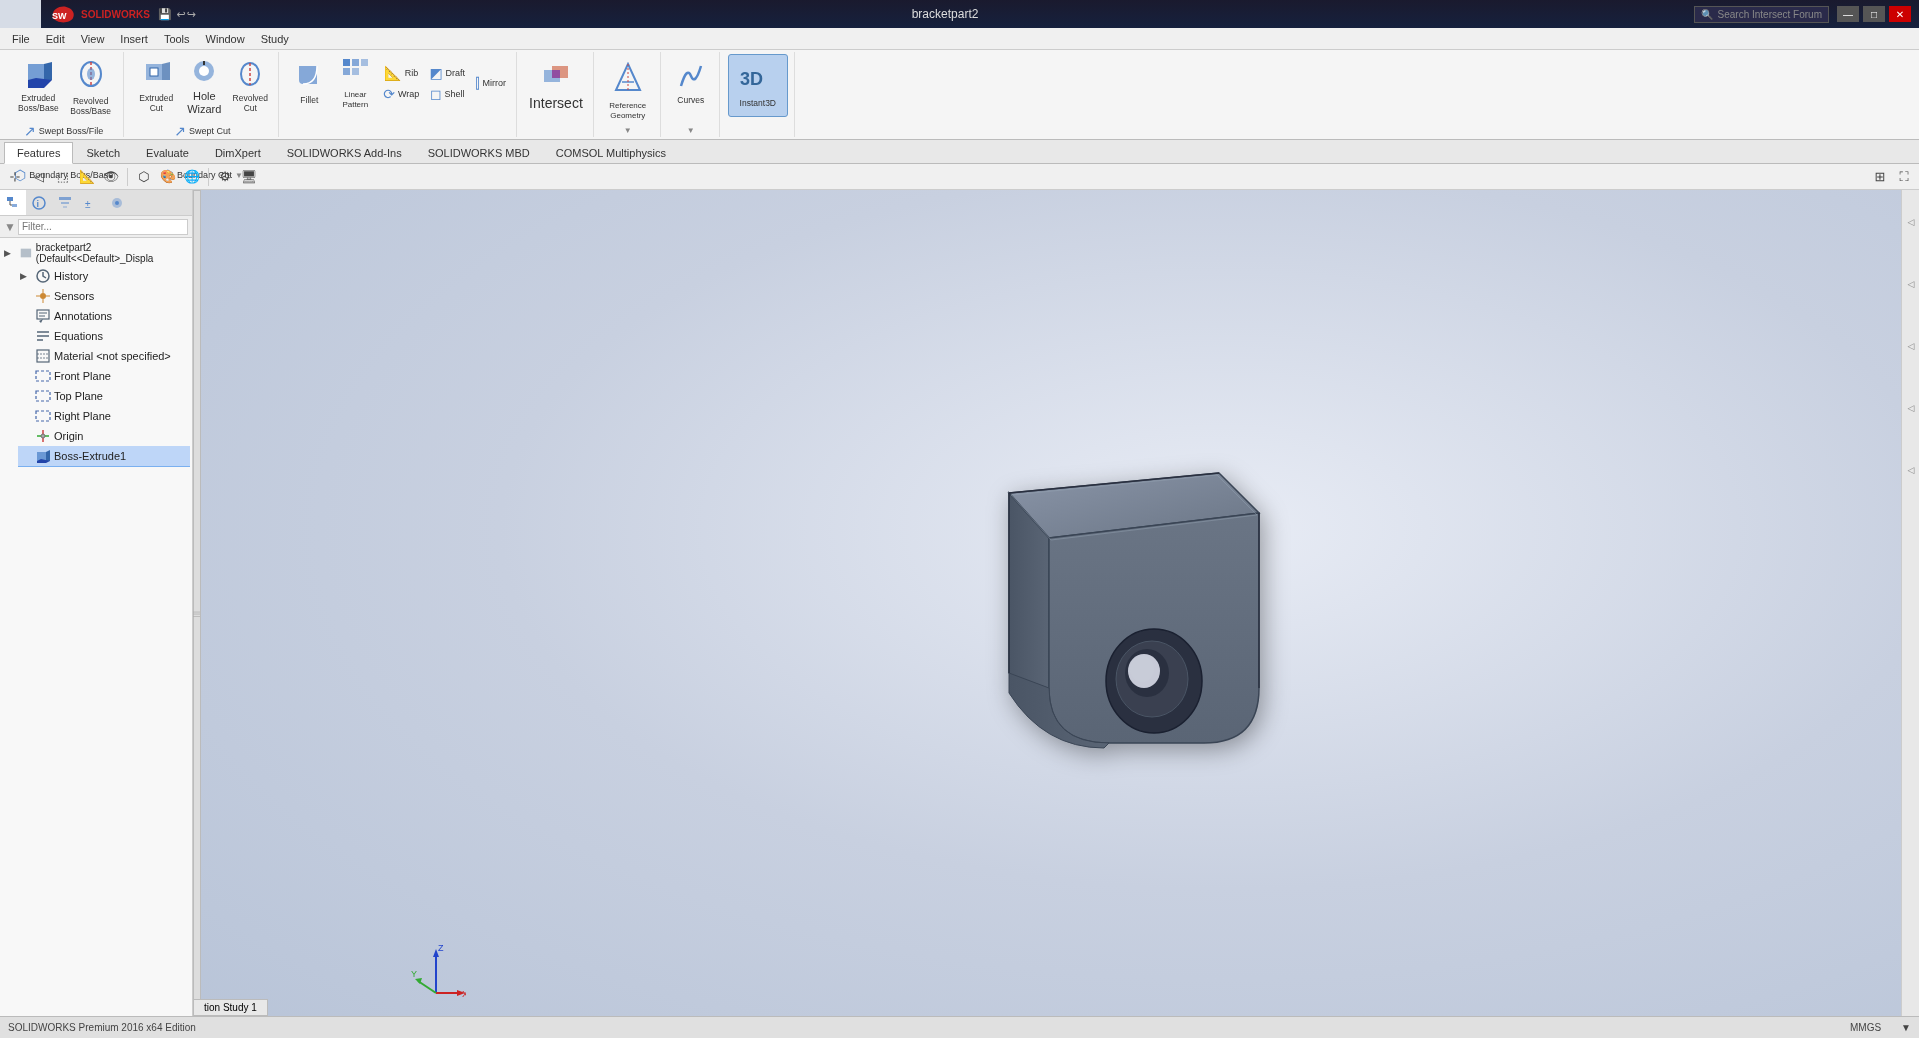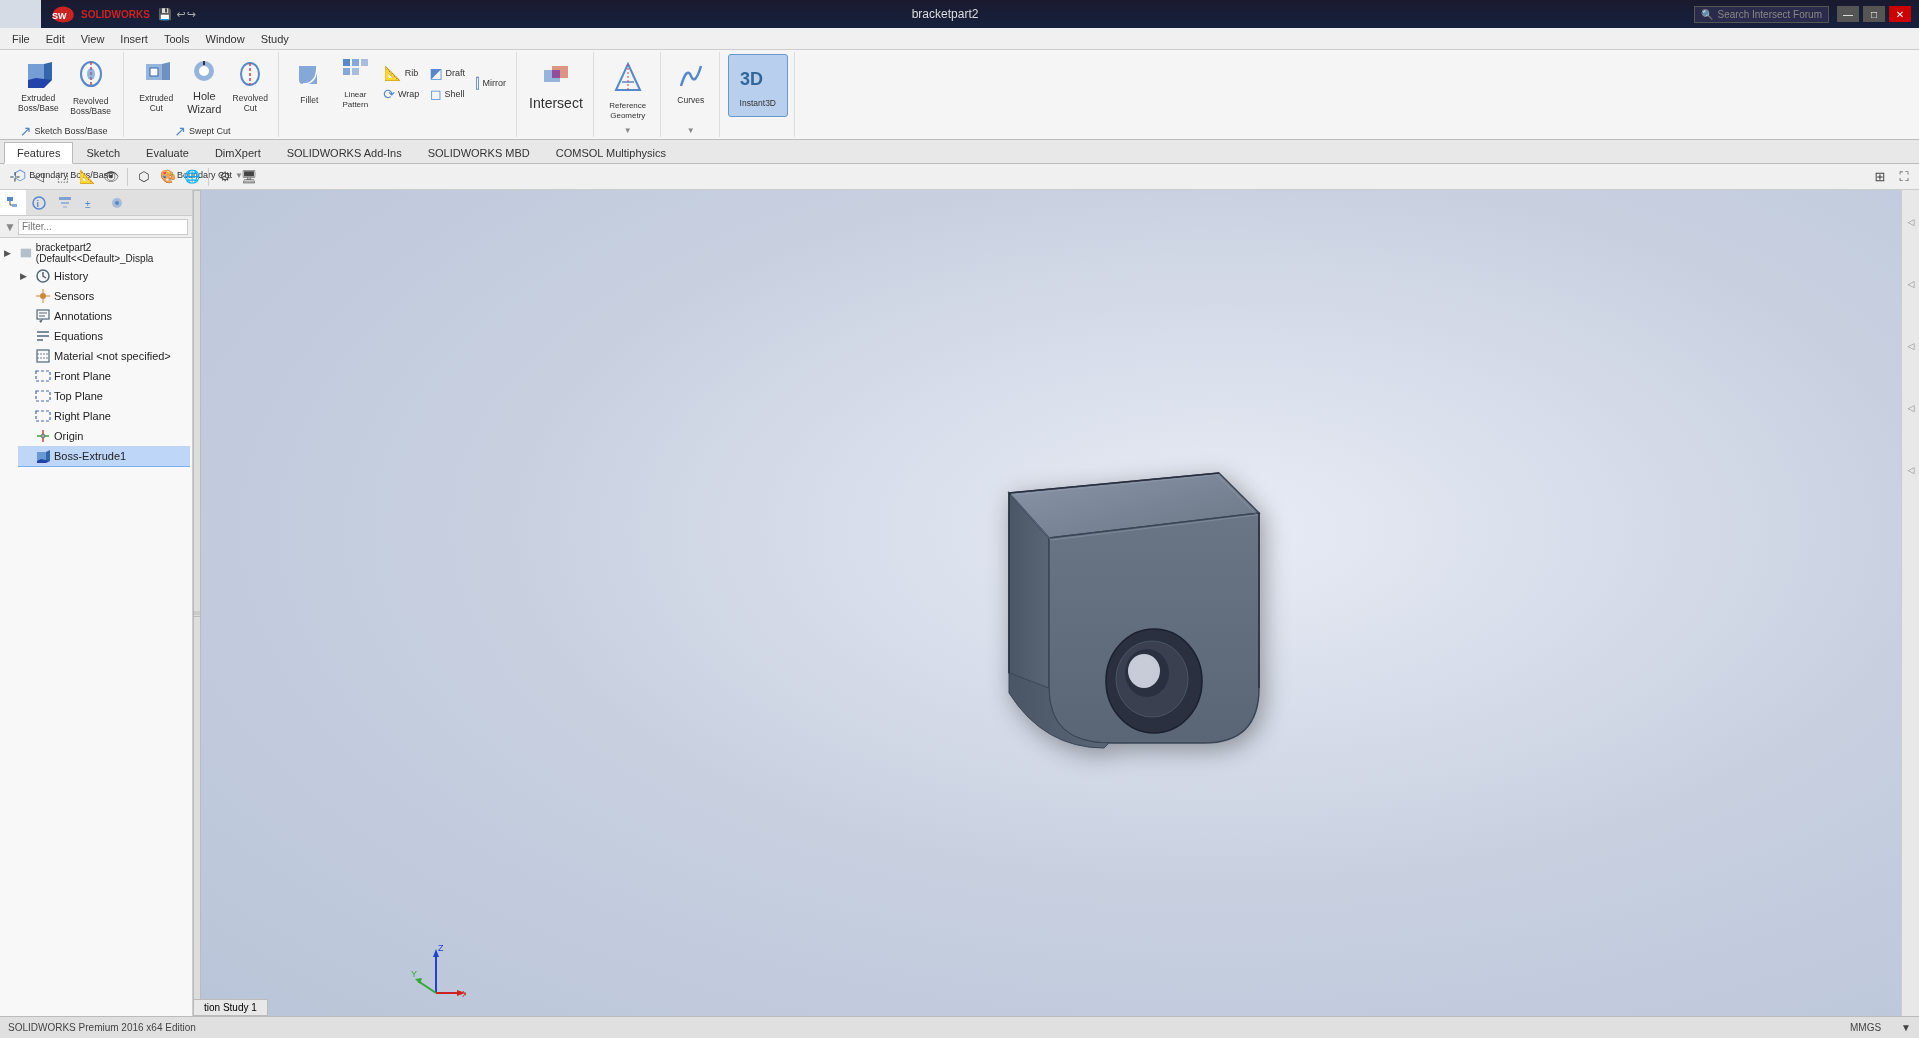--- a/index.html
+++ b/index.html
@@ -299,21 +299,21 @@
               <line x1="14" y1="5" x2="14" y2="29" stroke="#cc4444" stroke-width="1.5" stroke-dasharray="3,2"></line>
               <ellipse cx="14" cy="17" rx="4" ry="6" fill="#5588cc" opacity="0.6"></ellipse>
             </svg>
         </div>
         <span style="font-size:8.5px;text-align:center;line-height:1.2;">Revolved<br>Boss/Base</span>
       </div>
     </div>
     <div class="ribbon-group-row">
       <div class="ribbon-btn-small">
         <span class="ribbon-btn-small-icon" style="color:#5588cc;">↗</span>
-        <span>Sketch Boss/Base</span>
+        <span>Swept Boss/File</span>
       </div>
     </div>
     <div class="ribbon-group-row">
       <div class="ribbon-btn-small">
         <span class="ribbon-btn-small-icon" style="color:#5588cc;">◈</span>
         <span>Lofted Boss/Base</span>
       </div>
     </div>
     <div class="ribbon-group-row">
       <div class="ribbon-btn-small">

